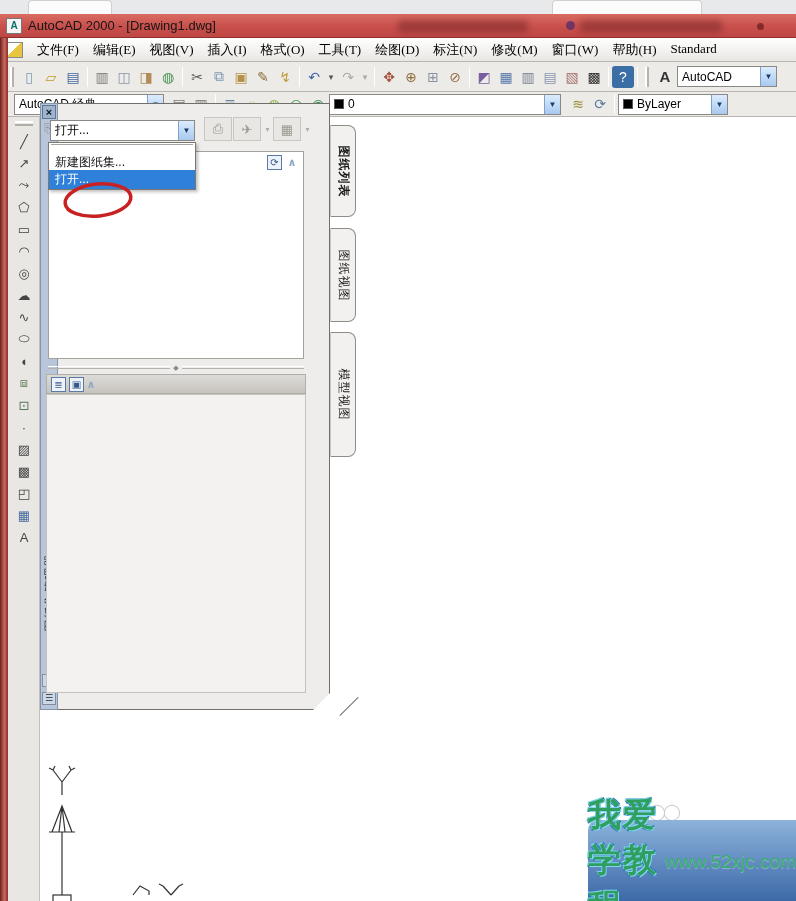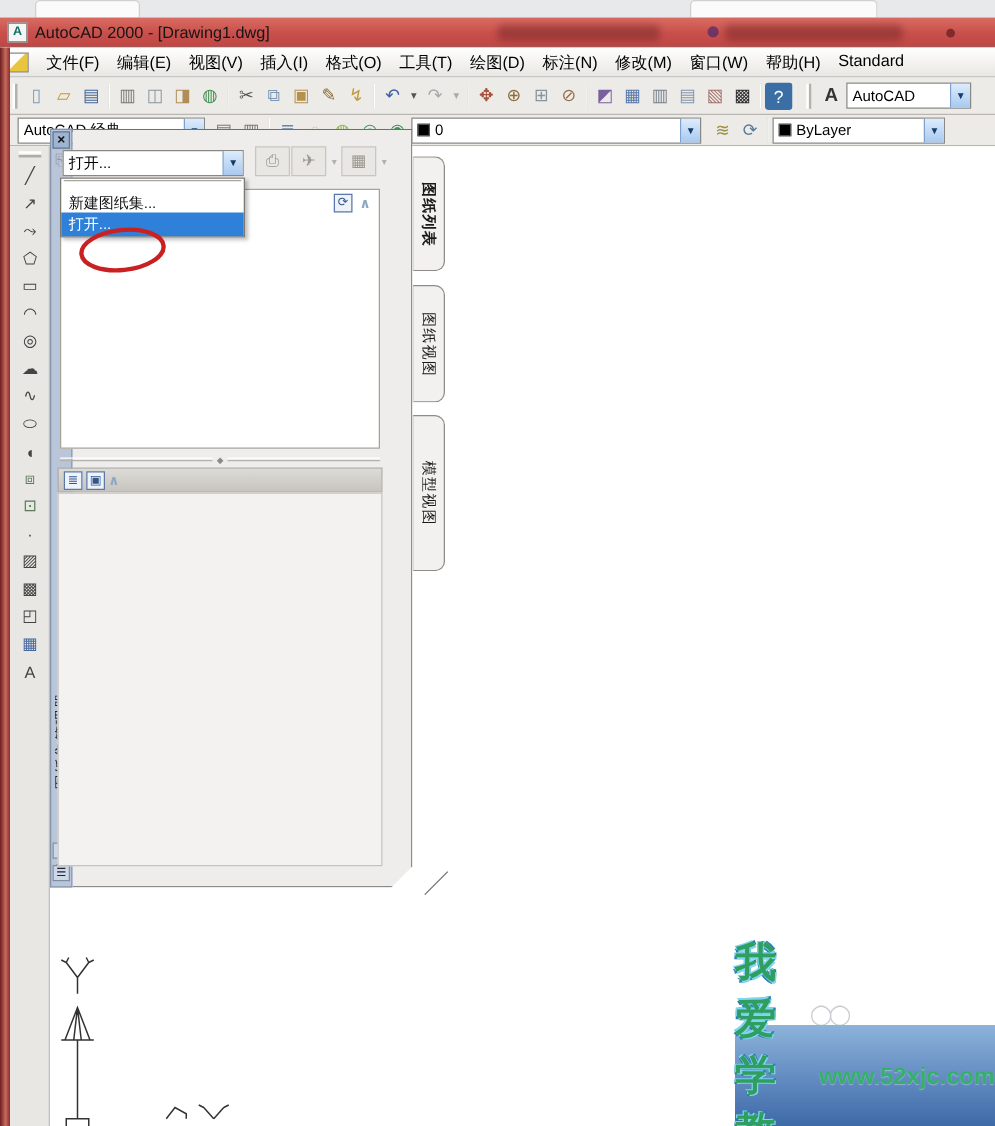--- a/index.html
+++ b/index.html
@@ -17,21 +17,21 @@
   .titlebar .appico{width:16px;height:16px;background:#f5f5f5;border:1px solid #777;margin-right:6px;
     display:flex;align-items:center;justify-content:center;font-size:10px;font-weight:bold;color:#0e6e63;}
   .smudge{position:absolute;top:20px;height:13px;background:#7e2b2b;opacity:.55;filter:blur(3px);border-radius:4px;}
   .tb-dot{position:absolute;border-radius:50%;}
 
   
   .menubar{position:absolute;left:0;top:38px;width:796px;height:24px;
     background:linear-gradient(#ffffff,#e9e7e3);border-bottom:1px solid #b9b6b1;
     display:flex;align-items:center;font-size:13px;color:#000;padding-left:4px;}
   .menubar .appico2{width:17px;height:16px;margin:0 7px 0 2px;background:linear-gradient(135deg,#fdfdfd 45%,#e8c53c 46%);border:1px solid #8a8a8a;}
-  .menubar [data-name^="menu-"]{padding:17px 7px;cursor:default;}
+  .menubar [data-name^="menu-"]{padding:17px 7px;cursor:default;font-family:Liberation Serif, serif;}
 
   
   .toolbar1{position:absolute;left:0;top:62px;width:796px;height:30px;background:#edebe7;
     border-bottom:1px solid #b9b6b1;display:flex;align-items:center;padding-left:6px;}
   .toolbar2{position:absolute;left:0;top:92px;width:796px;height:25px;background:#edebe7;
     border-bottom:1px solid #b9b6b1;display:flex;align-items:center;}
   .grip{width:4px;height:20px;border-left:2px solid #fff;border-right:2px solid #b5b2ad;margin:0 4px;}
   .tbico{width:22px;height:22px;display:inline-flex;align-items:center;justify-content:center;
     font-size:14px;border:1px solid transparent;border-radius:2px;}
   .tbico.narrow{width:12px;font-size:9px;}
@@ -110,21 +110,21 @@
   
   .entities{position:absolute;left:45px;top:758px;}
 
   
   .cc-rings{position:absolute;left:648px;top:802px;color:#c9cdd2;font-size:16px;letter-spacing:-3px;}
   .watermark{position:absolute;left:588px;top:820px;width:208px;height:81px;
     background:linear-gradient(#8db3da,#5c86bd 60%,#3d69a6);border-radius:10px 0 0 0;
     display:flex;flex-direction:row;align-items:center;justify-content:center;}
   .wm1{font-size:33px;font-weight:900;color:#2f9e5f;letter-spacing:2px;
     text-shadow:1px 1px 0 #7fd4ef,-1px -1px 0 #7fd4ef,1px -1px 0 #2a7fb8,-1px 1px 0 #2a7fb8;}
-  .wm2{font-size:19px;font-weight:bold;color:#35b06b;margin-top:2px;text-shadow:0 1px 1px rgba(255,255,255,.35);}
+  .wm2{font-size:19px;font-weight:normal;color:#35b06b;margin-top:2px;text-shadow:0 1px 1px rgba(255,255,255,.35);}
 </style>
 </head>
 <body>
 
 <div id="screen" data-name="screen">
 
   <div class="top-strip" data-name="desktop-strip">
     <div class="top-tab" style="left:28px;width:84px;" data-name="background-tab"></div>
     <div class="top-tab" style="left:552px;width:150px;" data-name="background-tab"></div>
   </div>
@@ -223,21 +223,21 @@
     <span class="combo" style="width:232px;" data-name="layer-combo">
       <span class="swatch" data-name="layer-color-swatch"></span>
       <span data-name="layer-value">0</span>
       <span class="arrowbtn" data-name="chevron-down-icon">▼</span>
     </span>
     <span style="display:flex;margin-left:6px;">
         <span class="tbico" data-name="make-object-layer-current-icon" style="color: rgb(154, 143, 58);">≋</span>
         <span class="tbico" data-name="layer-previous-icon" style="color: rgb(90, 122, 158);">⟳</span>
       </span>
     <span class="tsep" data-name="separator"></span>
-    <span class="combo" style="width:138px;" data-name="color-combo">
+    <span class="combo" style="width:110px;" data-name="color-combo">
       <span class="swatch" data-name="current-color-swatch"></span>
       <span data-name="color-value">ByLayer</span>
       <span class="arrowbtn" data-name="chevron-down-icon">▼</span>
     </span>
   </div>
 
   <div class="red-edge" data-name="window-left-border"></div>
   <div class="dock" data-name="left-dock"></div>
   <div class="draw-tb" data-name="draw-toolbar">
     <div class="draw-handle" data-name="toolbar-grip"></div>

